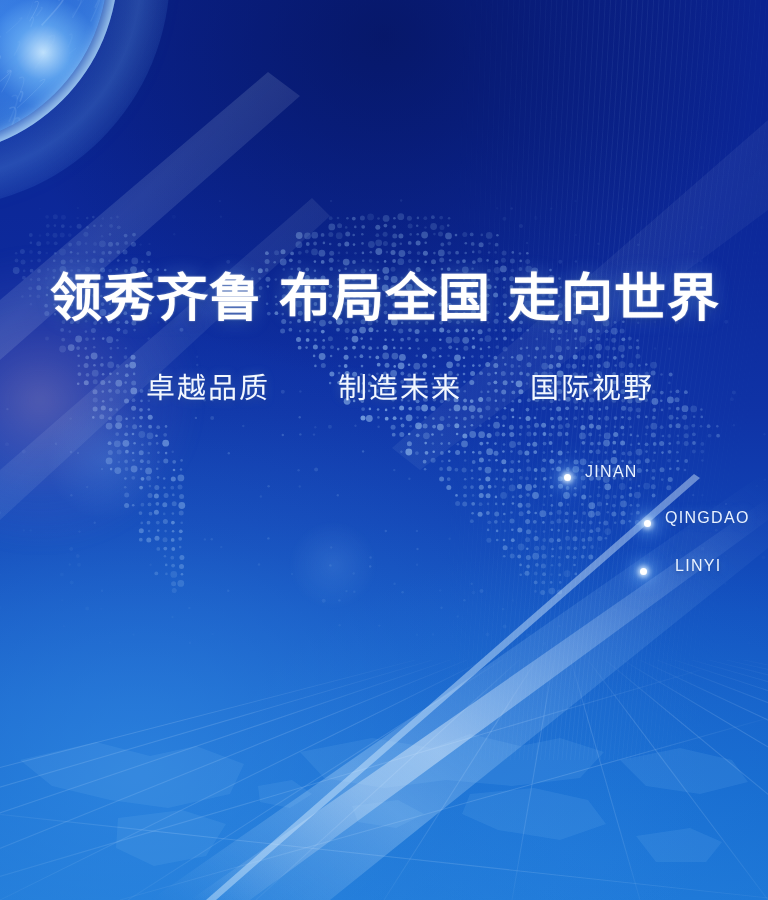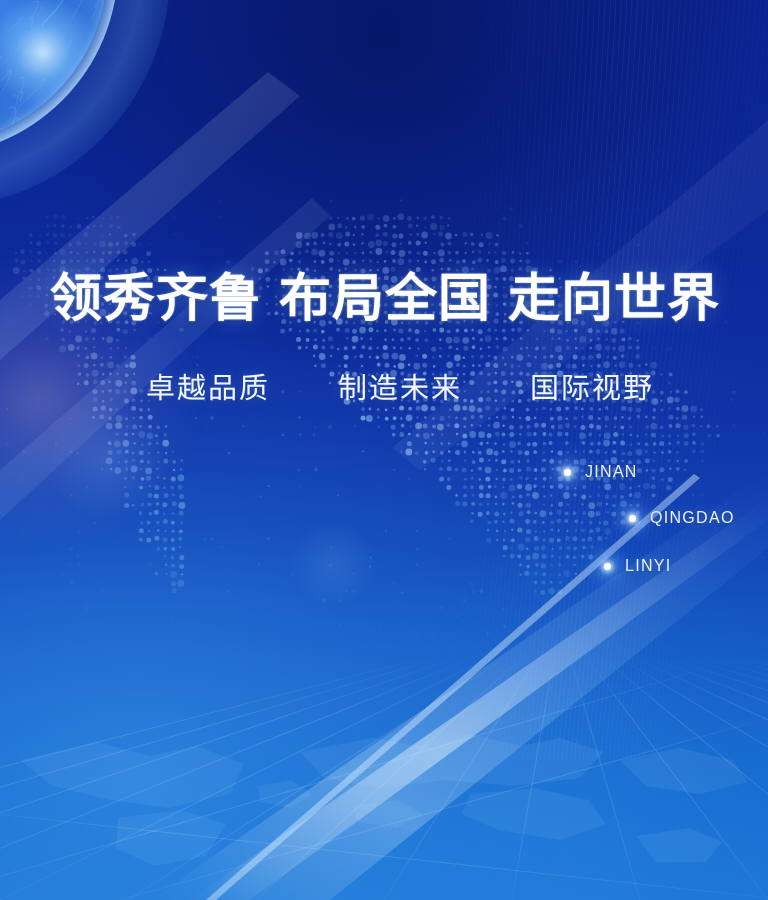--- a/index.html
+++ b/index.html
@@ -215,21 +215,21 @@
       0 1px 6px rgba(5,25,95,0.50);
     justify-content: center;
   }
   .subline span { margin-right: 68px; }
   .subline span:last-child { margin-right: 0; }
 
   
   .city {
     position: absolute;
     display: flex;
-    align-items: center;
+    align-items: flex-end;
     white-space: nowrap;
   }
   .city .dot {
     position: relative;
     width: 7px;
     height: 7px;
     border-radius: 50%;
     background: #ffffff;
     box-shadow:
       0 0 5px 2px rgba(220,240,255,0.92),
@@ -240,22 +240,22 @@
   .city .label {
     margin-left: 14px;
     font-family: "Liberation Sans", "DejaVu Sans", sans-serif;
     font-size: 16px;
     letter-spacing: 1.3px;
     color: #e9f2ff;
     text-shadow: 0 0 8px rgba(120,185,255,0.55), 0 1px 4px rgba(5,25,95,0.55);
   }
 
   #city-jinan   { left: 564px; top: 463px; }
-  #city-qingdao { left: 629px; top: 509px; }
-  #city-linyi   { left: 604px; top: 557px; }
+  #city-qingdao { left: 644px; top: 509px; }
+  #city-linyi   { left: 640px; top: 557px; gap: 14px; }
 </style>
 </head>
 <body>
 
 <div class="banner">
 
   <div class="layer bg-base"></div>
   <div class="layer bg-radial"></div>
 
   <svg class="dotmap" viewBox="0 0 820 452" preserveAspectRatio="none">

